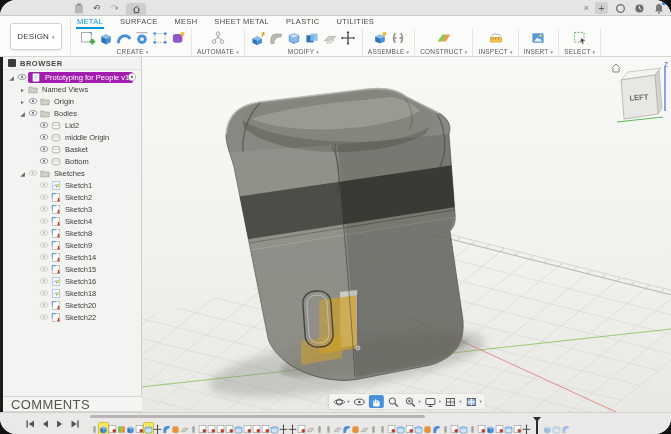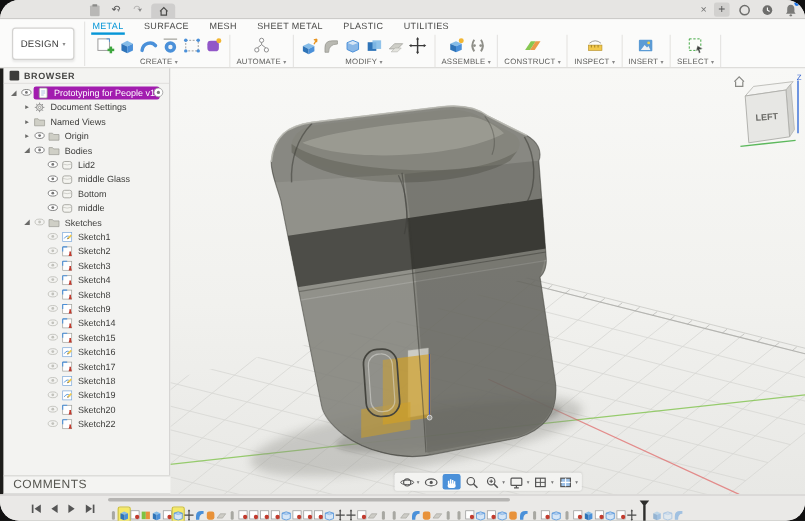--- a/index.html
+++ b/index.html
@@ -48,21 +48,21 @@
   .radio{position:absolute;right:4px;top:1px;}
   
   .viewport{position:absolute;left:142px;top:57px;width:529px;height:355px;background:linear-gradient(180deg,#f8f8f6 0%,#f1f1ee 55%,#e8e8e5 100%);overflow:hidden;}
   .viewport svg.scene{position:absolute;left:0;top:0;}
   .viewcube{position:absolute;top:2px;right:0;width:62px;height:74px;}
   .navbar{position:absolute;left:50%;bottom:3px;transform:translateX(-50%);display:flex;align-items:center;gap:2px;background:rgba(243,243,241,.95);border-radius:2px;padding:1px 3px;box-shadow:0 0 2px rgba(0,0,0,.12);}
   .nbtn{width:15px;height:13px;display:flex;align-items:center;justify-content:center;border-radius:2px;background:transparent;}
   .nbtn.active{background:#4a90d9;}
   .ncaret{font-size:4.5px;color:#777;margin:0 0 0 -1px;}
   
-  .comments{position:absolute;left:3px;top:396px;width:139px;height:16px;background:#f4f4f2;border-top:1px solid #d8d7d5;border-bottom:1px solid #d8d7d5;display:flex;align-items:center;padding-left:8px;font-size:10px;color:#55554f;letter-spacing:.4px;}
+  .comments{position:absolute;left:3px;top:396px;width:139px;height:16px;background:#f4f4f2;border-top:1px solid #d8d7d5;border-bottom:1px solid #d8d7d5;display:flex;align-items:center;padding-left:8px;font-size:13px;color:#55554f;letter-spacing:.4px;}
   
   .timeline{position:absolute;left:0;top:412px;width:671px;height:22px;background:#eae9e7;border-top:1px solid #d1d0ce;}
   .playback{position:absolute;left:24px;top:5px;display:flex;gap:3px;}
   .pbtn{width:12px;height:12px;display:flex;align-items:center;justify-content:center;}
   .tl-scroll{position:absolute;left:90px;top:2px;width:335px;height:3px;background:#b6b5b3;border-radius:2px;}
   .features{position:absolute;left:90px;top:7px;display:flex;align-items:flex-end;}
   .feat{width:9px;height:13px;display:flex;align-items:flex-end;justify-content:center;}
   .feat.hl{background:#f5e967;outline:1px solid #cfc133;border-radius:1px;}
   .feat.dim{opacity:.45;}
   .marker{width:10px;height:16px;position:relative;margin:0 1px;}
@@ -332,41 +332,29 @@
           <span class="radio"><svg width="10" height="10" viewBox="0 0 12 12">
               <circle cx="6" cy="6" r="4.4" fill="#fff" stroke="#999" stroke-width="0.8"></circle>
               <circle cx="6" cy="6" r="1.6" fill="#777"></circle>
             </svg></span>
         </div>
         <div class="trow">
           <span style="width:15px;flex:0 0 15px"></span>
           <span class="arrow">▸</span>
           <span class="slot">
             <svg width="10" height="11" viewBox="0 0 12 12">
-              <circle cx="6" cy="6" r="3.1" fill="#e2e2de" stroke="#8a8a8a" stroke-width="0.9"></circle>
-              <circle cx="6" cy="6" r="1.1" fill="#fff" stroke="#8a8a8a" stroke-width="0.7"></circle>
-              <path d="M6 1.2 L6 2.8 M6 9.2 L6 10.8 M1.2 6 L2.8 6 M9.2 6 L10.8 6 M2.6 2.6 L3.7 3.7 M8.3 8.3 L9.4 9.4 M9.4 2.6 L8.3 3.7 M3.7 8.3 L2.6 9.4" stroke="#8a8a8a" stroke-width="0.9"></path>
-            </svg>
-          </span>
-          <span class="lbl">Document Settings</span>
+              <path d="M1 3 L4.5 3 L5.7 4.3 L11 4.3 L11 10 L1 10 Z" fill="#cfcfc6" stroke="#9a9a92" stroke-width="0.7"></path>
+            </svg>
+          </span>
+          <span class="lbl">Named Views</span>
         </div>
         <div class="trow">
           <span style="width:15px;flex:0 0 15px"></span>
           <span class="arrow">▸</span>
           <span class="slot">
-            <svg width="10" height="11" viewBox="0 0 12 12">
-              <path d="M1 3 L4.5 3 L5.7 4.3 L11 4.3 L11 10 L1 10 Z" fill="#cfcfc6" stroke="#9a9a92" stroke-width="0.7"></path>
-            </svg>
-          </span>
-          <span class="lbl">Named Views</span>
-        </div>
-        <div class="trow">
-          <span style="width:15px;flex:0 0 15px"></span>
-          <span class="arrow">▸</span>
-          <span class="slot">
             <svg width="10" height="8" viewBox="0 0 12 9">
               <ellipse cx="6" cy="4.5" rx="4.6" ry="2.9" fill="#fff" stroke="#777" stroke-width="0.9"></ellipse>
               <circle cx="6" cy="4.5" r="1.4" fill="#777"></circle>
             </svg>
           </span>
           <span class="slot">
             <svg width="10" height="11" viewBox="0 0 12 12">
               <path d="M1 3 L4.5 3 L5.7 4.3 L11 4.3 L11 10 L1 10 Z" fill="#cfcfc6" stroke="#9a9a92" stroke-width="0.7"></path>
             </svg>
           </span>
@@ -413,55 +401,55 @@
               <ellipse cx="6" cy="4.5" rx="4.6" ry="2.9" fill="#fff" stroke="#777" stroke-width="0.9"></ellipse>
               <circle cx="6" cy="4.5" r="1.4" fill="#777"></circle>
             </svg>
           </span>
           <span class="slot">
             <svg width="10" height="11" viewBox="0 0 12 12">
               <rect x="1.5" y="2.5" width="9" height="7.5" rx="2" fill="#f4f4f0" stroke="#9a9a94" stroke-width="0.8"></rect>
               <path d="M1.5 5 Q6 6.8 10.5 5" stroke="#c0c0ba" stroke-width="0.7" fill="none"></path>
             </svg>
           </span>
-          <span class="lbl">middle Glass</span>
+          <span class="lbl">middle Origin</span>
         </div>
         <div class="trow">
           <span style="width:26px;flex:0 0 26px"></span>
           <span class="arrow"></span>
           <span class="slot">
             <svg width="10" height="8" viewBox="0 0 12 9">
               <ellipse cx="6" cy="4.5" rx="4.6" ry="2.9" fill="#fff" stroke="#777" stroke-width="0.9"></ellipse>
               <circle cx="6" cy="4.5" r="1.4" fill="#777"></circle>
             </svg>
           </span>
           <span class="slot">
             <svg width="10" height="11" viewBox="0 0 12 12">
               <rect x="1.5" y="2.5" width="9" height="7.5" rx="2" fill="#f4f4f0" stroke="#9a9a94" stroke-width="0.8"></rect>
               <path d="M1.5 5 Q6 6.8 10.5 5" stroke="#c0c0ba" stroke-width="0.7" fill="none"></path>
             </svg>
           </span>
-          <span class="lbl">Bottom</span>
+          <span class="lbl">Basket</span>
         </div>
         <div class="trow">
           <span style="width:26px;flex:0 0 26px"></span>
           <span class="arrow"></span>
           <span class="slot">
             <svg width="10" height="8" viewBox="0 0 12 9">
               <ellipse cx="6" cy="4.5" rx="4.6" ry="2.9" fill="#fff" stroke="#777" stroke-width="0.9"></ellipse>
               <circle cx="6" cy="4.5" r="1.4" fill="#777"></circle>
             </svg>
           </span>
           <span class="slot">
             <svg width="10" height="11" viewBox="0 0 12 12">
               <rect x="1.5" y="2.5" width="9" height="7.5" rx="2" fill="#f4f4f0" stroke="#9a9a94" stroke-width="0.8"></rect>
               <path d="M1.5 5 Q6 6.8 10.5 5" stroke="#c0c0ba" stroke-width="0.7" fill="none"></path>
             </svg>
           </span>
-          <span class="lbl">middle</span>
+          <span class="lbl">Bottom</span>
         </div>
         <div class="trow">
           <span style="width:15px;flex:0 0 15px"></span>
           <span class="arrow">◢</span>
           <span class="slot">
             <svg width="10" height="8" viewBox="0 0 12 9">
               <ellipse cx="6" cy="4.5" rx="4.6" ry="2.9" fill="none" stroke="#c2c2bc" stroke-width="0.9"></ellipse>
               <circle cx="6" cy="4.5" r="1.4" fill="#c2c2bc"></circle>
             </svg>
           </span>
@@ -640,64 +628,27 @@
           <span style="width:26px;flex:0 0 26px"></span>
           <span class="arrow"></span>
           <span class="slot">
             <svg width="10" height="8" viewBox="0 0 12 9">
               <ellipse cx="6" cy="4.5" rx="4.6" ry="2.9" fill="none" stroke="#c2c2bc" stroke-width="0.9"></ellipse>
               <circle cx="6" cy="4.5" r="1.4" fill="#c2c2bc"></circle>
             </svg>
           </span>
           <span class="slot">
             <svg width="10" height="11" viewBox="0 0 12 12">
-              <rect x="1.5" y="1.5" width="9" height="9" fill="#fff" stroke="#a0a09a" stroke-width="0.7"></rect>
-              <path d="M1.5 1.5 L6 1.5 M1.5 1.5 L1.5 6" stroke="#4a90d9" stroke-width="1.1"></path>
-              <path d="M8.2 6.2 L9.8 6.2 L9.8 8 L10.6 10.6 L7.4 10.6 L8.2 8 Z" fill="#c23b2e"></path>
-            </svg>
-          </span>
-          <span class="lbl">Sketch17</span>
-        </div>
-        <div class="trow">
-          <span style="width:26px;flex:0 0 26px"></span>
-          <span class="arrow"></span>
-          <span class="slot">
-            <svg width="10" height="8" viewBox="0 0 12 9">
-              <ellipse cx="6" cy="4.5" rx="4.6" ry="2.9" fill="none" stroke="#c2c2bc" stroke-width="0.9"></ellipse>
-              <circle cx="6" cy="4.5" r="1.4" fill="#c2c2bc"></circle>
-            </svg>
-          </span>
-          <span class="slot">
-            <svg width="10" height="11" viewBox="0 0 12 12">
               <rect x="1.5" y="1.5" width="9" height="9" fill="#fff" stroke="#7aa7d9" stroke-width="0.7"></rect>
               <path d="M3 7.5 Q6 3 9 6.5" stroke="#4a90d9" stroke-width="0.9" fill="none"></path>
               <polygon points="6.5,6.5 9.5,3.5 10.8,4.8 7.8,7.8" fill="#f2c84b"></polygon>
               <polygon points="6.5,6.5 7.8,7.8 6,8.3" fill="#6a5a20"></polygon>
             </svg>
           </span>
           <span class="lbl">Sketch18</span>
-        </div>
-        <div class="trow">
-          <span style="width:26px;flex:0 0 26px"></span>
-          <span class="arrow"></span>
-          <span class="slot">
-            <svg width="10" height="8" viewBox="0 0 12 9">
-              <ellipse cx="6" cy="4.5" rx="4.6" ry="2.9" fill="none" stroke="#c2c2bc" stroke-width="0.9"></ellipse>
-              <circle cx="6" cy="4.5" r="1.4" fill="#c2c2bc"></circle>
-            </svg>
-          </span>
-          <span class="slot">
-            <svg width="10" height="11" viewBox="0 0 12 12">
-              <rect x="1.5" y="1.5" width="9" height="9" fill="#fff" stroke="#7aa7d9" stroke-width="0.7"></rect>
-              <path d="M3 7.5 Q6 3 9 6.5" stroke="#4a90d9" stroke-width="0.9" fill="none"></path>
-              <polygon points="6.5,6.5 9.5,3.5 10.8,4.8 7.8,7.8" fill="#f2c84b"></polygon>
-              <polygon points="6.5,6.5 7.8,7.8 6,8.3" fill="#6a5a20"></polygon>
-            </svg>
-          </span>
-          <span class="lbl">Sketch19</span>
         </div>
         <div class="trow">
           <span style="width:26px;flex:0 0 26px"></span>
           <span class="arrow"></span>
           <span class="slot">
             <svg width="10" height="8" viewBox="0 0 12 9">
               <ellipse cx="6" cy="4.5" rx="4.6" ry="2.9" fill="none" stroke="#c2c2bc" stroke-width="0.9"></ellipse>
               <circle cx="6" cy="4.5" r="1.4" fill="#c2c2bc"></circle>
             </svg>
           </span>

